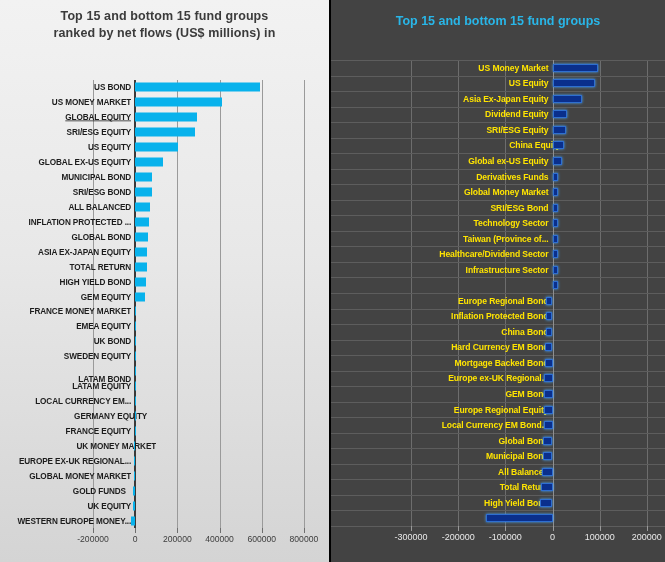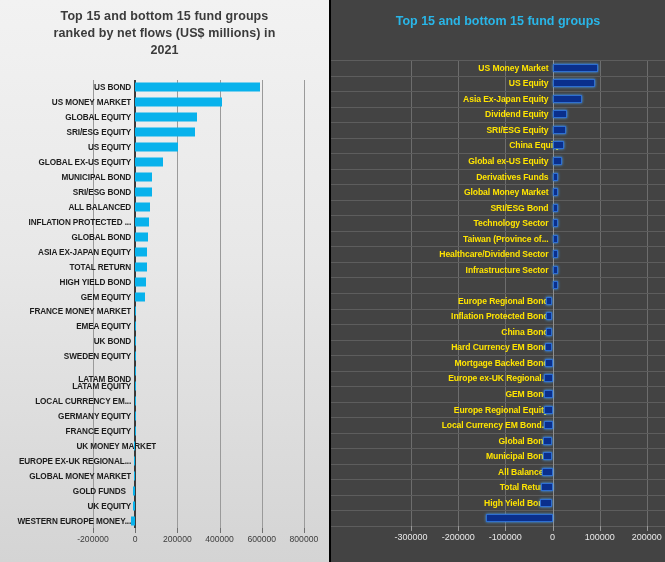--- a/index.html
+++ b/index.html
@@ -59,35 +59,34 @@
 </style>
 </head>
 <body>
 
 <div class="wrap">
 
   <div class="panel-left">
     <div class="title-left">
       <div>Top 15 and bottom 15 fund groups</div>
       <div>ranked by net flows (US$ millions) in</div>
-      <div>2021</div>
     </div>
     <div class="plot-left" id="plotLeft">
         <div class="gridline grid-l" style="left: 93px;"></div>
         <div class="gridline grid-l" style="left: 135.182px;"></div>
         <div class="gridline grid-l" style="left: 177.364px;"></div>
         <div class="gridline grid-l" style="left: 219.545px;"></div>
         <div class="gridline grid-l" style="left: 261.727px;"></div>
         <div class="gridline grid-l" style="left: 303.909px;"></div>
         <div class="zeroline" style="left: 134.182px;"></div>
         <div class="cat-label lbl-left" style="top: 7.46667px; left: 0px; width: 131.182px;">US BOND</div>
         <div class="bar bar-left" style="left: 135.182px; width: 124.436px; top: 7.46667px; height: 9px;"></div>
         <div class="cat-label lbl-left" style="top: 22.4px; left: 0px; width: 131.182px;">US MONEY MARKET</div>
         <div class="bar bar-left" style="left: 135.182px; width: 86.4727px; top: 22.4px; height: 9px;"></div>
-        <div class="cat-label lbl-left" style="top: 37.3333px; left: 0px; width: 131.182px;">GLOBAL EQUITY</div>
+        <div class="cat-label lbl-left" style="top: 37.3333px; left: 0px; width: 131.182px; text-decoration: underline;">GLOBAL EQUITY</div>
         <div class="bar bar-left" style="left: 135.182px; width: 62.2182px; top: 37.3333px; height: 9px;"></div>
         <div class="cat-label lbl-left" style="top: 52.2667px; left: 0px; width: 131.182px;">SRI/ESG EQUITY</div>
         <div class="bar bar-left" style="left: 135.182px; width: 60.1091px; top: 52.2667px; height: 9px;"></div>
         <div class="cat-label lbl-left" style="top: 67.2px; left: 0px; width: 131.182px;">US EQUITY</div>
         <div class="bar bar-left" style="left: 135.182px; width: 43.2364px; top: 67.2px; height: 9px;"></div>
         <div class="cat-label lbl-left" style="top: 82.1333px; left: 0px; width: 131.182px;">GLOBAL EX-US EQUITY</div>
         <div class="bar bar-left" style="left: 135.182px; width: 27.4182px; top: 82.1333px; height: 9px;"></div>
         <div class="cat-label lbl-left" style="top: 97.0667px; left: 0px; width: 131.182px;">MUNICIPAL BOND</div>
         <div class="bar bar-left" style="left: 135.182px; width: 16.8727px; top: 97.0667px; height: 9px;"></div>
         <div class="cat-label lbl-left" style="top: 112px; left: 0px; width: 131.182px;">SRI/ESG BOND</div>
@@ -113,21 +112,21 @@
         <div class="cat-label lbl-left" style="top: 261.333px; left: 0px; width: 131.182px;">UK BOND</div>
         <div class="bar bar-left" style="left: 135.182px; width: 1px; top: 261.333px; height: 9px;"></div>
         <div class="cat-label lbl-left" style="top: 276.267px; left: 0px; width: 131.182px;">SWEDEN EQUITY</div>
         <div class="bar bar-left" style="left: 135.182px; width: 1px; top: 276.267px; height: 9px;"></div>
         <div class="cat-label lbl-left" style="top: 291.2px; left: 0px; width: 131.182px; margin-top: 8px;">LATAM BOND</div>
         <div class="bar bar-left" style="left: 135.182px; width: 1px; top: 291.2px; height: 9px;"></div>
         <div class="cat-label lbl-left" style="top: 306.133px; left: 0px; width: 131.182px;">LATAM EQUITY</div>
         <div class="bar bar-left" style="left: 135.182px; width: 1px; top: 306.133px; height: 9px;"></div>
         <div class="cat-label lbl-left" style="top: 321.067px; left: 0px; width: 131.182px;">LOCAL CURRENCY EM...</div>
         <div class="bar bar-left" style="left: 134.76px; width: 1px; top: 321.067px; height: 9px;"></div>
-        <div class="cat-label lbl-left" style="top: 336px; left: 0px; width: 131.182px;">GERMANY EQUITY</div>
+        <div class="cat-label lbl-left" style="top: 336px; left: 16px; width: 131.182px;">GERMANY EQUITY</div>
         <div class="bar bar-left" style="left: 134.655px; width: 1px; top: 336px; height: 9px;"></div>
         <div class="cat-label lbl-left" style="top: 350.933px; left: 0px; width: 131.182px;">FRANCE EQUITY</div>
         <div class="bar bar-left" style="left: 134.549px; width: 1px; top: 350.933px; height: 9px;"></div>
         <div class="cat-label lbl-left" style="top: 365.867px; left: 0px; width: 131.182px; margin-left: 25px;">UK MONEY MARKET</div>
         <div class="bar bar-left" style="left: 134.338px; width: 1px; top: 365.867px; height: 9px;"></div>
         <div class="cat-label lbl-left" style="top: 380.8px; left: 0px; width: 131.182px;">EUROPE EX-UK REGIONAL...</div>
         <div class="bar bar-left" style="left: 134.127px; width: 1.05455px; top: 380.8px; height: 9px;"></div>
         <div class="cat-label lbl-left" style="top: 395.733px; left: 0px; width: 131.182px;">GLOBAL MONEY MARKET</div>
         <div class="bar bar-left" style="left: 133.916px; width: 1.26545px; top: 395.733px; height: 9px;"></div>
         <div class="cat-label lbl-left" style="top: 410.667px; left: 0px; width: 126px;">GOLD FUNDS</div>

